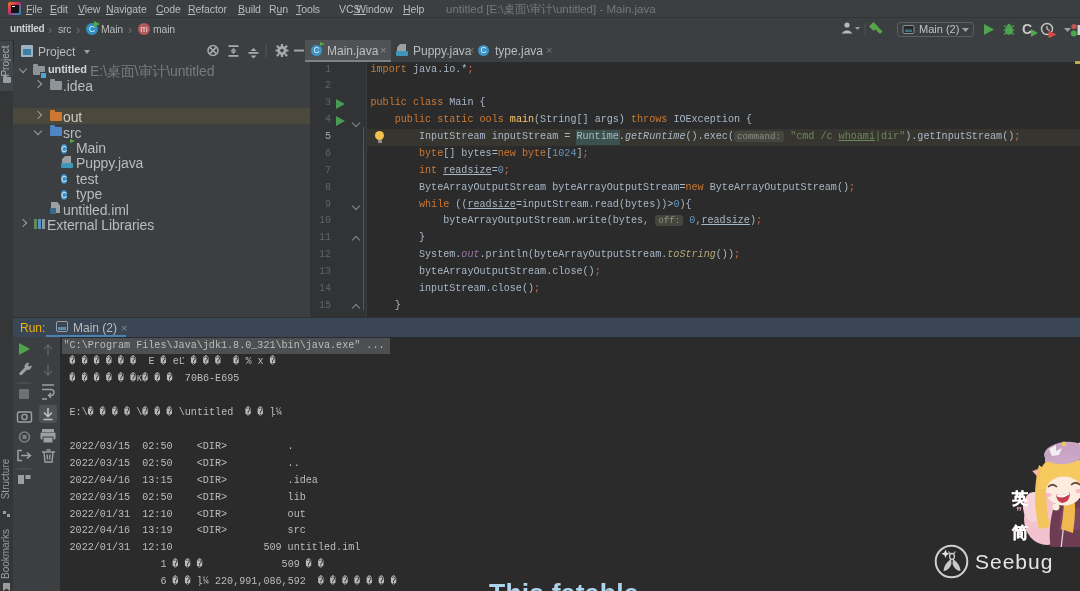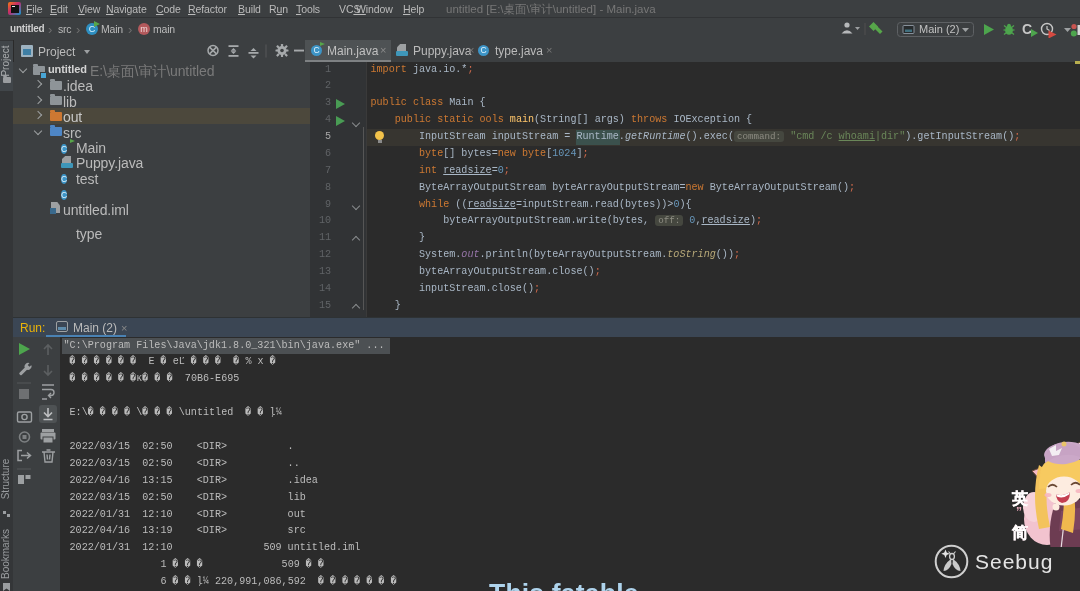--- a/index.html
+++ b/index.html
@@ -194,27 +194,20 @@
     <span class="tlbl" style="left:35px;font-weight:bold;font-size:11px;color:#d3d3d3;">untitled</span>
     <span class="tlbl" style="left:77px;color:#7a7a7a;">E:\桌面\审计\untitled</span>
   </div>
   <div class="trow" style="top:15.4px;">
     <span class="chev r" style="left:22px;"></span>
     <span class="tico" style="left:37px;">
         <span class="folder" style="background:#8e9498;"></span>
       </span>
     <span class="tlbl" style="left:50px;">.idea</span>
   </div>
-  <div class="trow" style="top:30.8px;">
-    <span class="chev r" style="left:22px;"></span>
-    <span class="tico" style="left:37px;">
-        <span class="folder" style="background:#8e9498;"></span>
-      </span>
-    <span class="tlbl" style="left:50px;">lib</span>
-  </div>
   <div class="trow" style="top:46.2px;background:#4c483c;">
     <span class="chev r" style="left:22px;"></span>
     <span class="tico" style="left:37px;">
         <span class="folder" style="background:#cd7832;"></span>
       </span>
     <span class="tlbl" style="left:50px;color:#c8c8c8;">out</span>
   </div>
   <div class="trow" style="top:61.6px;">
     <span class="chev d" style="left:22px;"></span>
     <span class="tico" style="left:37px;">
@@ -232,28 +225,37 @@
       <span style="position:absolute;left:0px;top:7px;width:12px;height:5px;background:#3e96b9;border-radius:1px;"></span>
     </span>
     <span class="tlbl" style="left:63px;">Puppy.java</span>
   </div>
   <div class="trow" style="top:107.8px;">
     <span class="tico" style="left:48px;"><span class="ccls">C</span></span>
     <span class="tlbl" style="left:63px;">test</span>
   </div>
   <div class="trow" style="top:123.2px;">
     <span class="tico" style="left:48px;"><span class="ccls">C</span></span>
-    <span class="tlbl" style="left:63px;margin-top:40px;">type</span>
+    <span class="tlbl" style="left:63px;">type</span>
   </div>
   <div class="trow" style="top:138.6px;">
     <span class="tico" style="left:37px;">
       <span style="position:absolute;left:1px;top:0;width:9px;height:11px;background:#9da0a2;clip-path:polygon(0 0,70% 0,100% 30%,100% 100%,0 100%);"></span>
       <span style="position:absolute;left:0px;top:6px;width:6px;height:6px;background:#39698c;"></span>
     </span>
     <span class="tlbl" style="left:50px;">untitled.iml</span>
+  </div>
+  <div class="trow" style="top:154px;">
+    <span class="chev r" style="left:7px;"></span>
+    <span class="tico" style="left:20px;">
+      <span style="position:absolute;left:1px;top:1px;width:3px;height:10px;background:#6a8759;"></span>
+      <span style="position:absolute;left:5px;top:1px;width:3px;height:10px;background:#4d94c8;"></span>
+      <span style="position:absolute;left:9px;top:1px;width:3px;height:10px;background:#8e9498;"></span>
+    </span>
+    <span class="tlbl" style="left:34px;">External Libraries</span>
   </div>
 </div>
 
 <div class="abs" style="left:310px;top:62px;width:770px;height:255px;background:#2b2b2b;"></div>
 <div class="abs" style="left:310px;top:62px;width:56px;height:255px;background:#313335;border-right:1px solid #3a3a3a;"></div>
 
 <div class="abs" style="left:367px;top:129px;width:713px;height:17px;background:#373530;"></div>
 
 <div class="abs" style="left:576px;top:130px;width:44px;height:15px;background:#3b514d;"></div>
 

